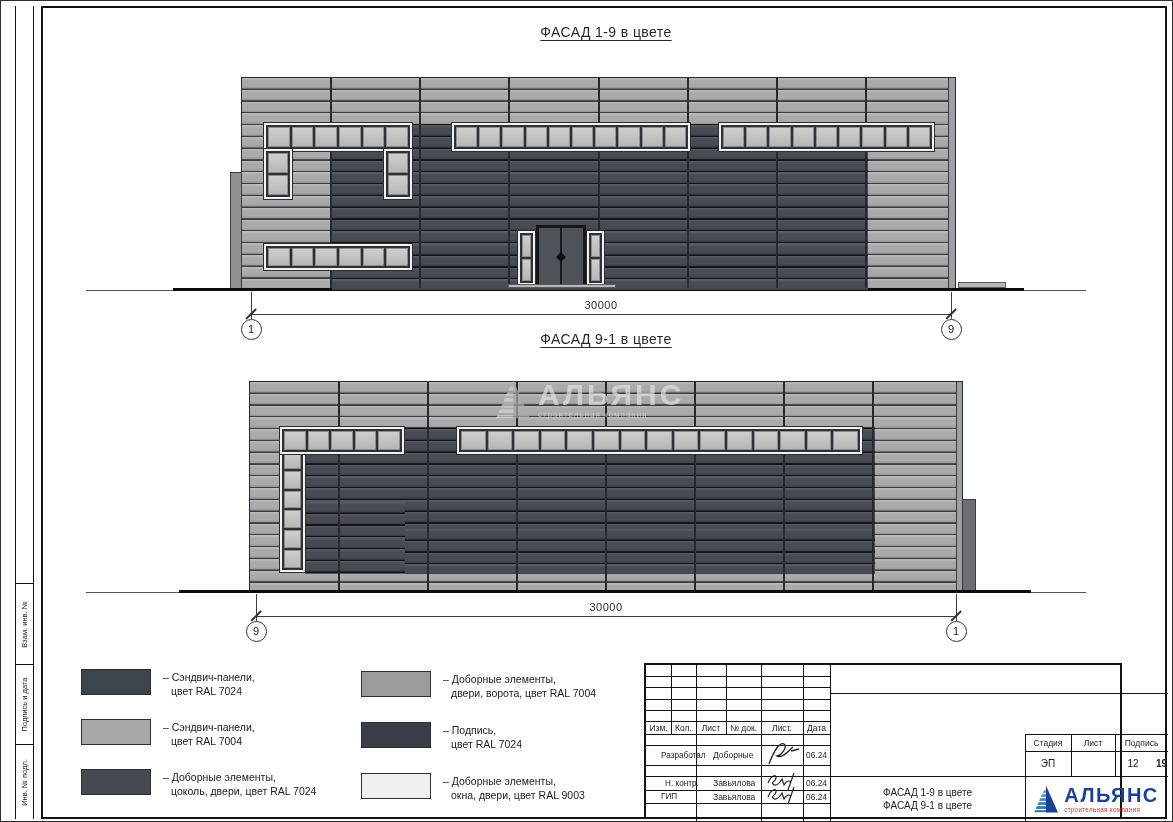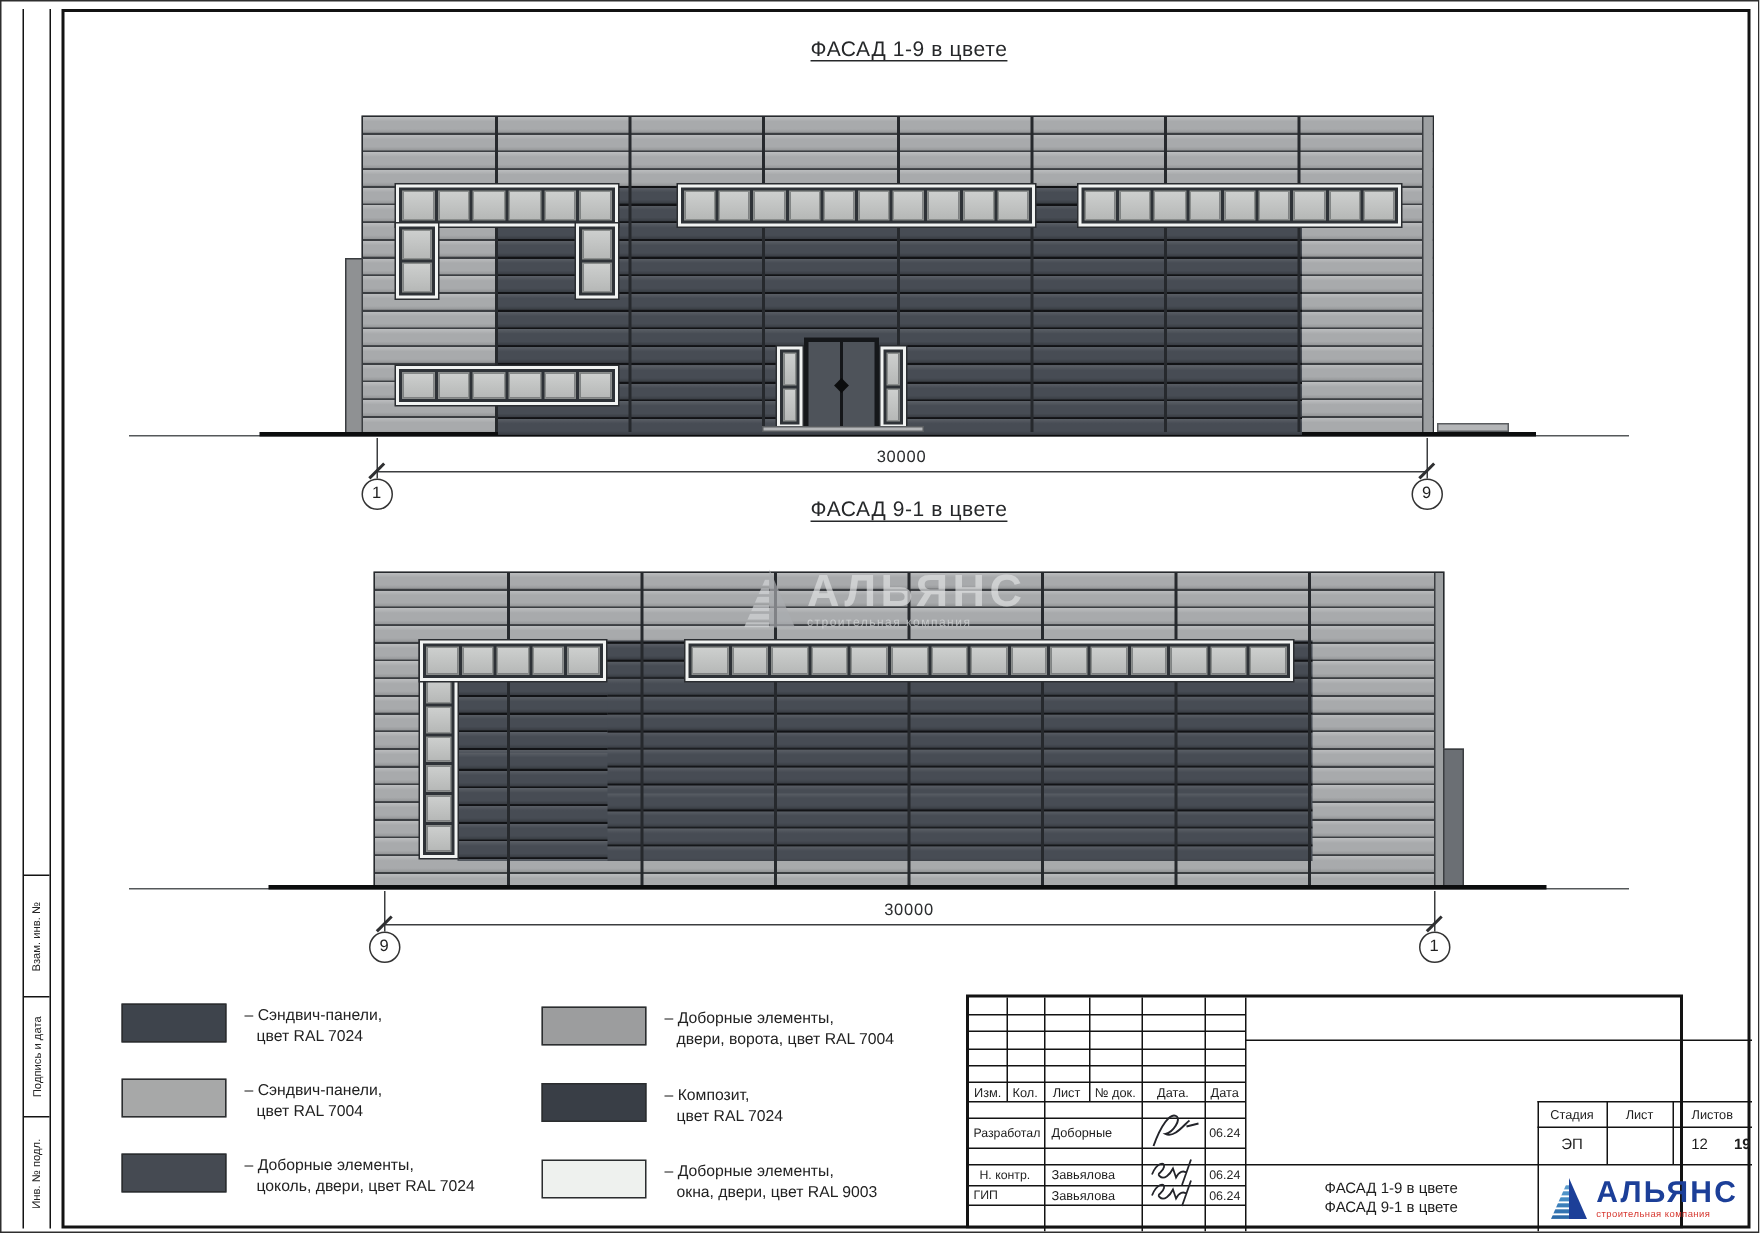--- a/index.html
+++ b/index.html
@@ -58,21 +58,21 @@
   .leg-text { position:absolute; width:210px; font-size:10.5px; line-height:1.32; color:#222; }
   .leg-text .l2 { padding-left:8px; }
   .sw-1{background:#3e444c}.sw-2{background:#a7a8a8}.sw-3{background:#454a52}
   .sw-4{background:#9c9d9e}.sw-5{background:#393e46}.sw-6{background:#eef1ee}
 
   
   .stamp { position:absolute; left:643px; top:662px; width:478px; height:156px; border:2px solid #131313; background:#fff; font-size:8.5px; }
   .stamp .hl { position:absolute; height:1px; background:#131313; }
   .stamp .vl { position:absolute; width:1px; background:#131313; }
   .stamp .cell { position:absolute; display:flex; align-items:center; justify-content:center; text-align:center; color:#1d1d1d; overflow:visible; white-space:nowrap; }
-  .stamp .cell.left { justify-content:flex-start; padding-left:3px; }
+  .stamp .cell.left { justify-content:flex-start; padding-left:3px;margin-left:12px; }
   .sig { position:absolute; z-index:2; }
   .doc-title { position:absolute; left:184px; top:111px; width:195px; height:45px; display:flex; flex-direction:column; align-items:center; justify-content:center; gap:2px; font-size:10px; color:#1d1d1d; }
   .logo-cell { position:absolute; left:379px; top:111px; width:143px; height:45px; display:flex; align-items:center; justify-content:center; gap:6px; }
   .logo-name { font-size:20px; font-weight:bold; letter-spacing:1.5px; color:#1c3f98; line-height:1; }
   .logo-sub { font-size:6.3px; letter-spacing:.3px; color:#d6372f; margin-top:1px; }
 </style>
 </head>
 <body>
 
 <div class="sheet">
@@ -285,21 +285,21 @@
       <div>– Доборные элементы,</div>
         <div class="l2">цоколь, двери, цвет RAL 7024</div>
     </div>
     <div class="leg-sw sw-4" style="left:360px;top:670px;"></div>
     <div class="leg-text" style="left:442px;top:672px;">
       <div>– Доборные элементы,</div>
         <div class="l2">двери, ворота, цвет RAL 7004</div>
     </div>
     <div class="leg-sw sw-5" style="left:360px;top:721px;"></div>
     <div class="leg-text" style="left:442px;top:723px;">
-      <div>– Композит,</div>
+      <div>– Подпись,</div>
         <div class="l2">цвет RAL 7024</div>
     </div>
     <div class="leg-sw sw-6" style="left:360px;top:772px;"></div>
     <div class="leg-text" style="left:442px;top:774px;">
       <div>– Доборные элементы,</div>
         <div class="l2">окна, двери, цвет RAL 9003</div>
     </div>
   </div>
 
   <div class="stamp">
@@ -328,21 +328,21 @@
     <div class="vl" style="left:157px;top:0;height:156px;"></div>
     <div class="vl" style="left:184px;top:0;height:156px;"></div>
     <div class="vl" style="left:379px;top:69px;height:87px;"></div>
     <div class="vl" style="left:425px;top:69px;height:42px;"></div>
     <div class="vl" style="left:469px;top:69px;height:42px;"></div>
 
     <div class="cell" style="left:0;top:56px;width:25px;height:13px;">Изм.</div>
     <div class="cell" style="left:25px;top:56px;width:25px;height:13px;">Кол.</div>
     <div class="cell" style="left:50px;top:56px;width:30px;height:13px;">Лист</div>
     <div class="cell" style="left:80px;top:56px;width:35px;height:13px;">№ док.</div>
-    <div class="cell" style="left:115px;top:56px;width:42px;height:13px;">Дата.</div>
+    <div class="cell" style="left:115px;top:56px;width:42px;height:13px;">Лист.</div>
     <div class="cell" style="left:157px;top:56px;width:27px;height:13px;">Дата</div>
 
     <div class="cell left" style="left:0;top:80px;width:50px;height:20px;font-size:8.2px;">Разработал</div>
     <div class="cell left" style="left:52px;top:80px;width:62px;height:20px;">Доборные</div>
     <div class="cell" style="left:157px;top:80px;width:27px;height:20px;font-size:8.3px;">06.24</div>
     <div class="cell left" style="left:4px;top:111px;width:50px;height:14px;font-size:8.2px;">Н. контр.</div>
     <div class="cell left" style="left:52px;top:111px;width:62px;height:14px;">Завьялова</div>
     <div class="cell" style="left:157px;top:111px;width:27px;height:14px;font-size:8.3px;">06.24</div>
     <div class="cell left" style="left:0;top:125px;width:50px;height:13px;font-size:8.2px;">ГИП</div>
     <div class="cell left" style="left:52px;top:125px;width:62px;height:13px;">Завьялова</div>
@@ -359,21 +359,21 @@
         </svg>
     </div>
     <div class="sig" style="left:119px;top:120px;">
       <svg width="34" height="20" viewBox="0 0 34 20">
           <path d="M3 12 C6 4 12 3 11 7 C10 11 6 11 8 13 C11 16 15 12 17 8 L19 14 C21 10 24 9 26 11 M29 2 L23 19" fill="none" stroke="#23242a" stroke-width="1.2"></path>
         </svg>
     </div>
 
     <div class="cell" style="left:379px;top:69px;width:46px;height:17px;">Стадия</div>
     <div class="cell" style="left:425px;top:69px;width:44px;height:17px;">Лист</div>
-    <div class="cell" style="left:469px;top:69px;width:53px;height:17px;">Листов</div>
+    <div class="cell" style="left:469px;top:69px;width:53px;height:17px;">Подпись</div>
     <div class="cell" style="left:379px;top:86px;width:46px;height:25px;font-size:10px;">ЭП</div>
     <div class="cell" style="left:425px;top:86px;width:44px;height:25px;font-size:10px;margin-left:40px;">12</div>
     <div class="cell" style="left:489px;top:86px;width:53px;height:25px;font-size:10px;font-weight:bold;">19</div>
 
     <div class="doc-title">
       <div>ФАСАД 1-9 в цвете</div>
       <div>ФАСАД 9-1 в цвете</div>
     </div>
 
     <div class="logo-cell">

